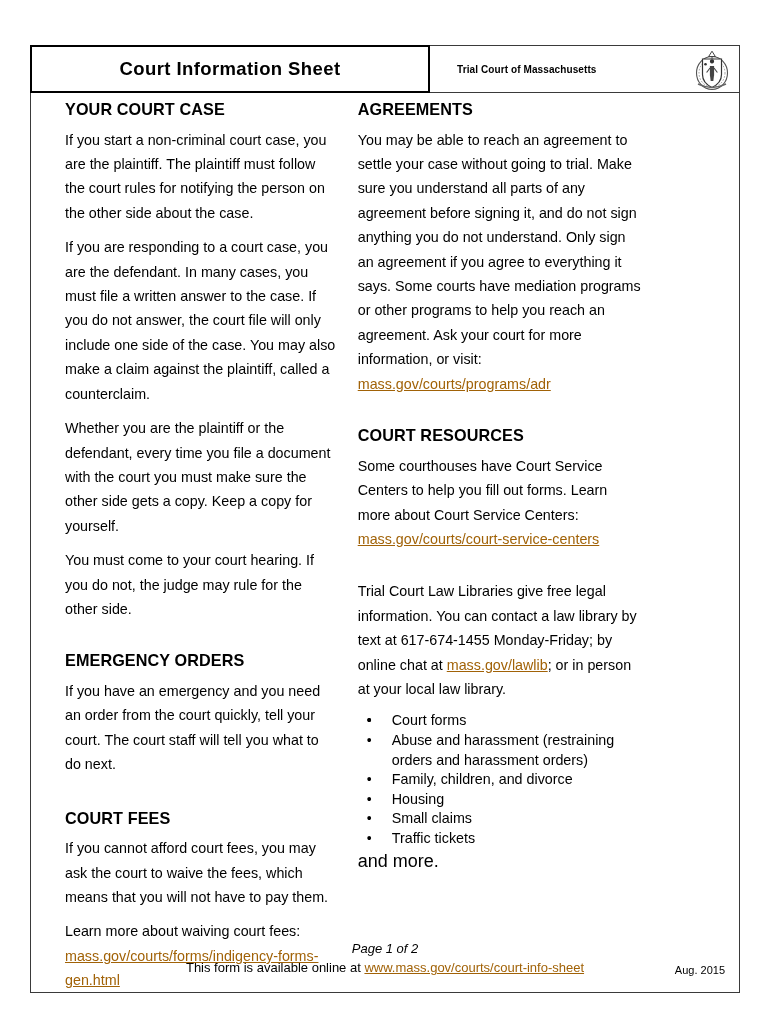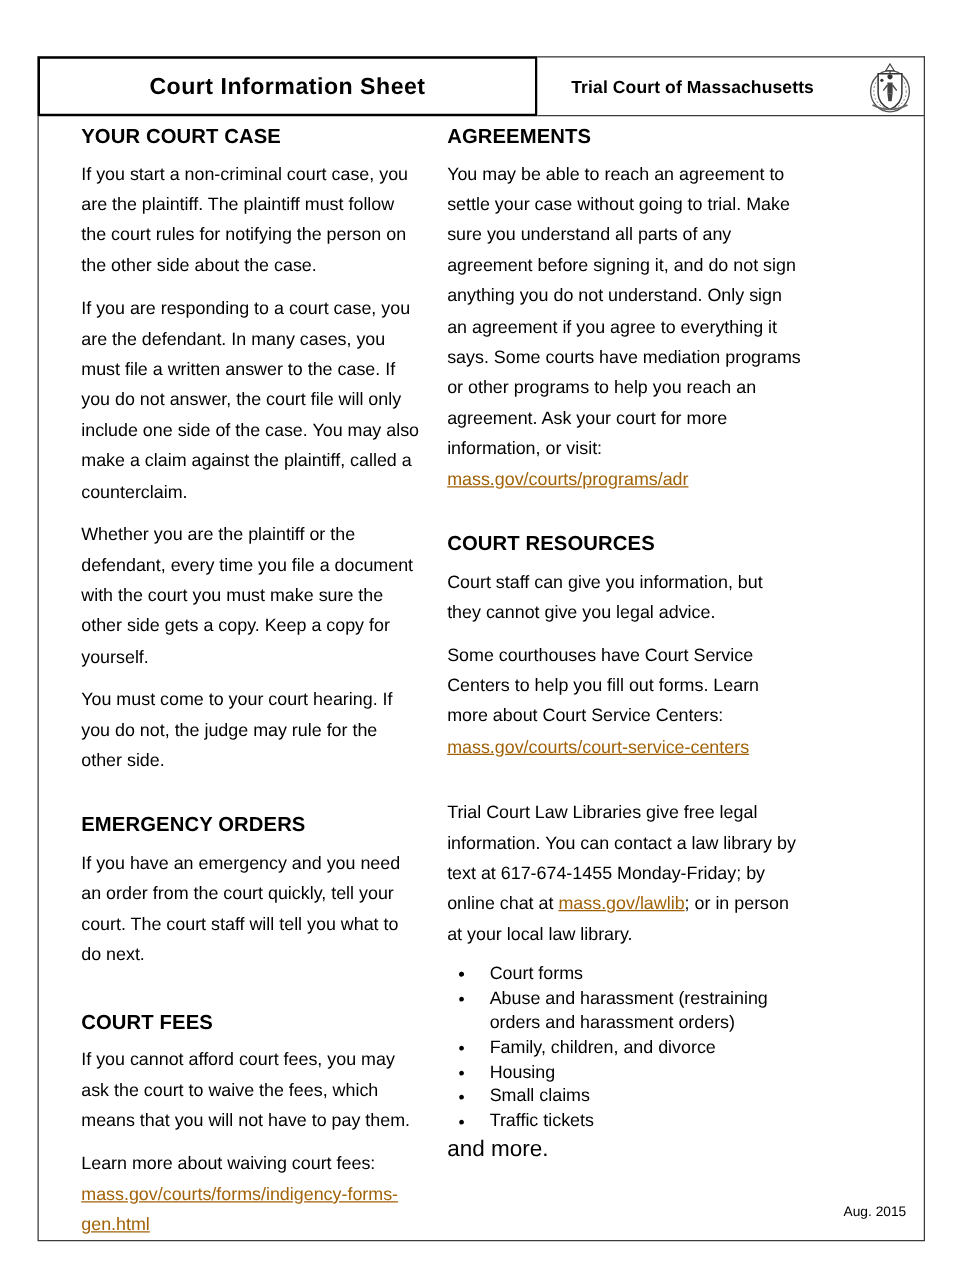--- a/index.html
+++ b/index.html
@@ -66,21 +66,21 @@
     box-sizing: border-box;
     border-top: 1px solid #3a3a3a;
     border-right: 1px solid #3a3a3a;
     border-bottom: 1px solid #3a3a3a;
     display: flex;
     align-items: center;
     position: relative;
     background: #ffffff;
   }
   .court-name {
-    font-size: 14px;
+    font-size: 10px;
     font-weight: bold;
     letter-spacing: 0.1px;
     margin-left: 27px;
     white-space: nowrap;
   }
   .seal {
     position: absolute;
     right: 5px;
     top: 1px;
     width: 44px;
@@ -250,36 +250,39 @@
     </div>
 
     <div class="col col-right">
 
       <h2 class="section-head">AGREEMENTS</h2>
 
       <p class="para"><span>You may be able to reach an agreement to settle your case without going to trial.  Make sure you understand all parts of any agreement before signing it, and do not sign anything you do not understand.  Only sign an agreement if you agree to everything it says.  Some courts have mediation programs or other programs to help you reach an agreement.  Ask your court for more information, or visit: </span><a class="link" href="#">mass.gov/courts/programs/adr</a></p>
 
       <h2 class="section-head gap-before">COURT RESOURCES</h2>
 
-      <p class="para">Court staff can give you information, but they cannot give you legal advice.</p>
 
       <p class="para spacer-after"><span>Some courthouses have Court Service Centers to help you fill out forms.  Learn more about Court Service Centers: </span><a class="link" href="#">mass.gov/courts/court-service-centers</a></p>
 
       <p class="para"><span>Trial Court Law Libraries give free legal information.  You can contact a law library by text at 617-674-1455 Monday-Friday; by online chat at </span><a class="link" href="#">mass.gov/lawlib</a><span>; or in person at your local law library.</span></p>
 
 
       <ul class="bullets">
         <li><span class="bullet-dot">•</span></li>
         <li><span class="bullet-dot">•</span><span>Court forms</span></li>
         <li><span class="bullet-dot">•</span><span>Abuse and harassment (restraining orders and harassment orders)</span></li>
         <li><span class="bullet-dot">•</span><span>Family, children, and divorce</span></li>
         <li><span class="bullet-dot">•</span><span>Housing</span></li>
         <li><span class="bullet-dot">•</span><span>Small claims</span></li>
         <li><span class="bullet-dot">•</span><span>Traffic tickets</span></li>
       </ul>
 
       <p class="and-more">and more.</p>
     </div>
   </div>
 
+  <div class="footer">
+    <p class="page-num">Page 1 of 2</p>
+    <p class="avail"><span>This form is available online at </span><a class="link" href="#">www.mass.gov/courts/court-info-sheet</a></p>
+  </div>
   <div class="footer-date">Aug. 2015</div>
 
 </div>
 
 </body></html>

